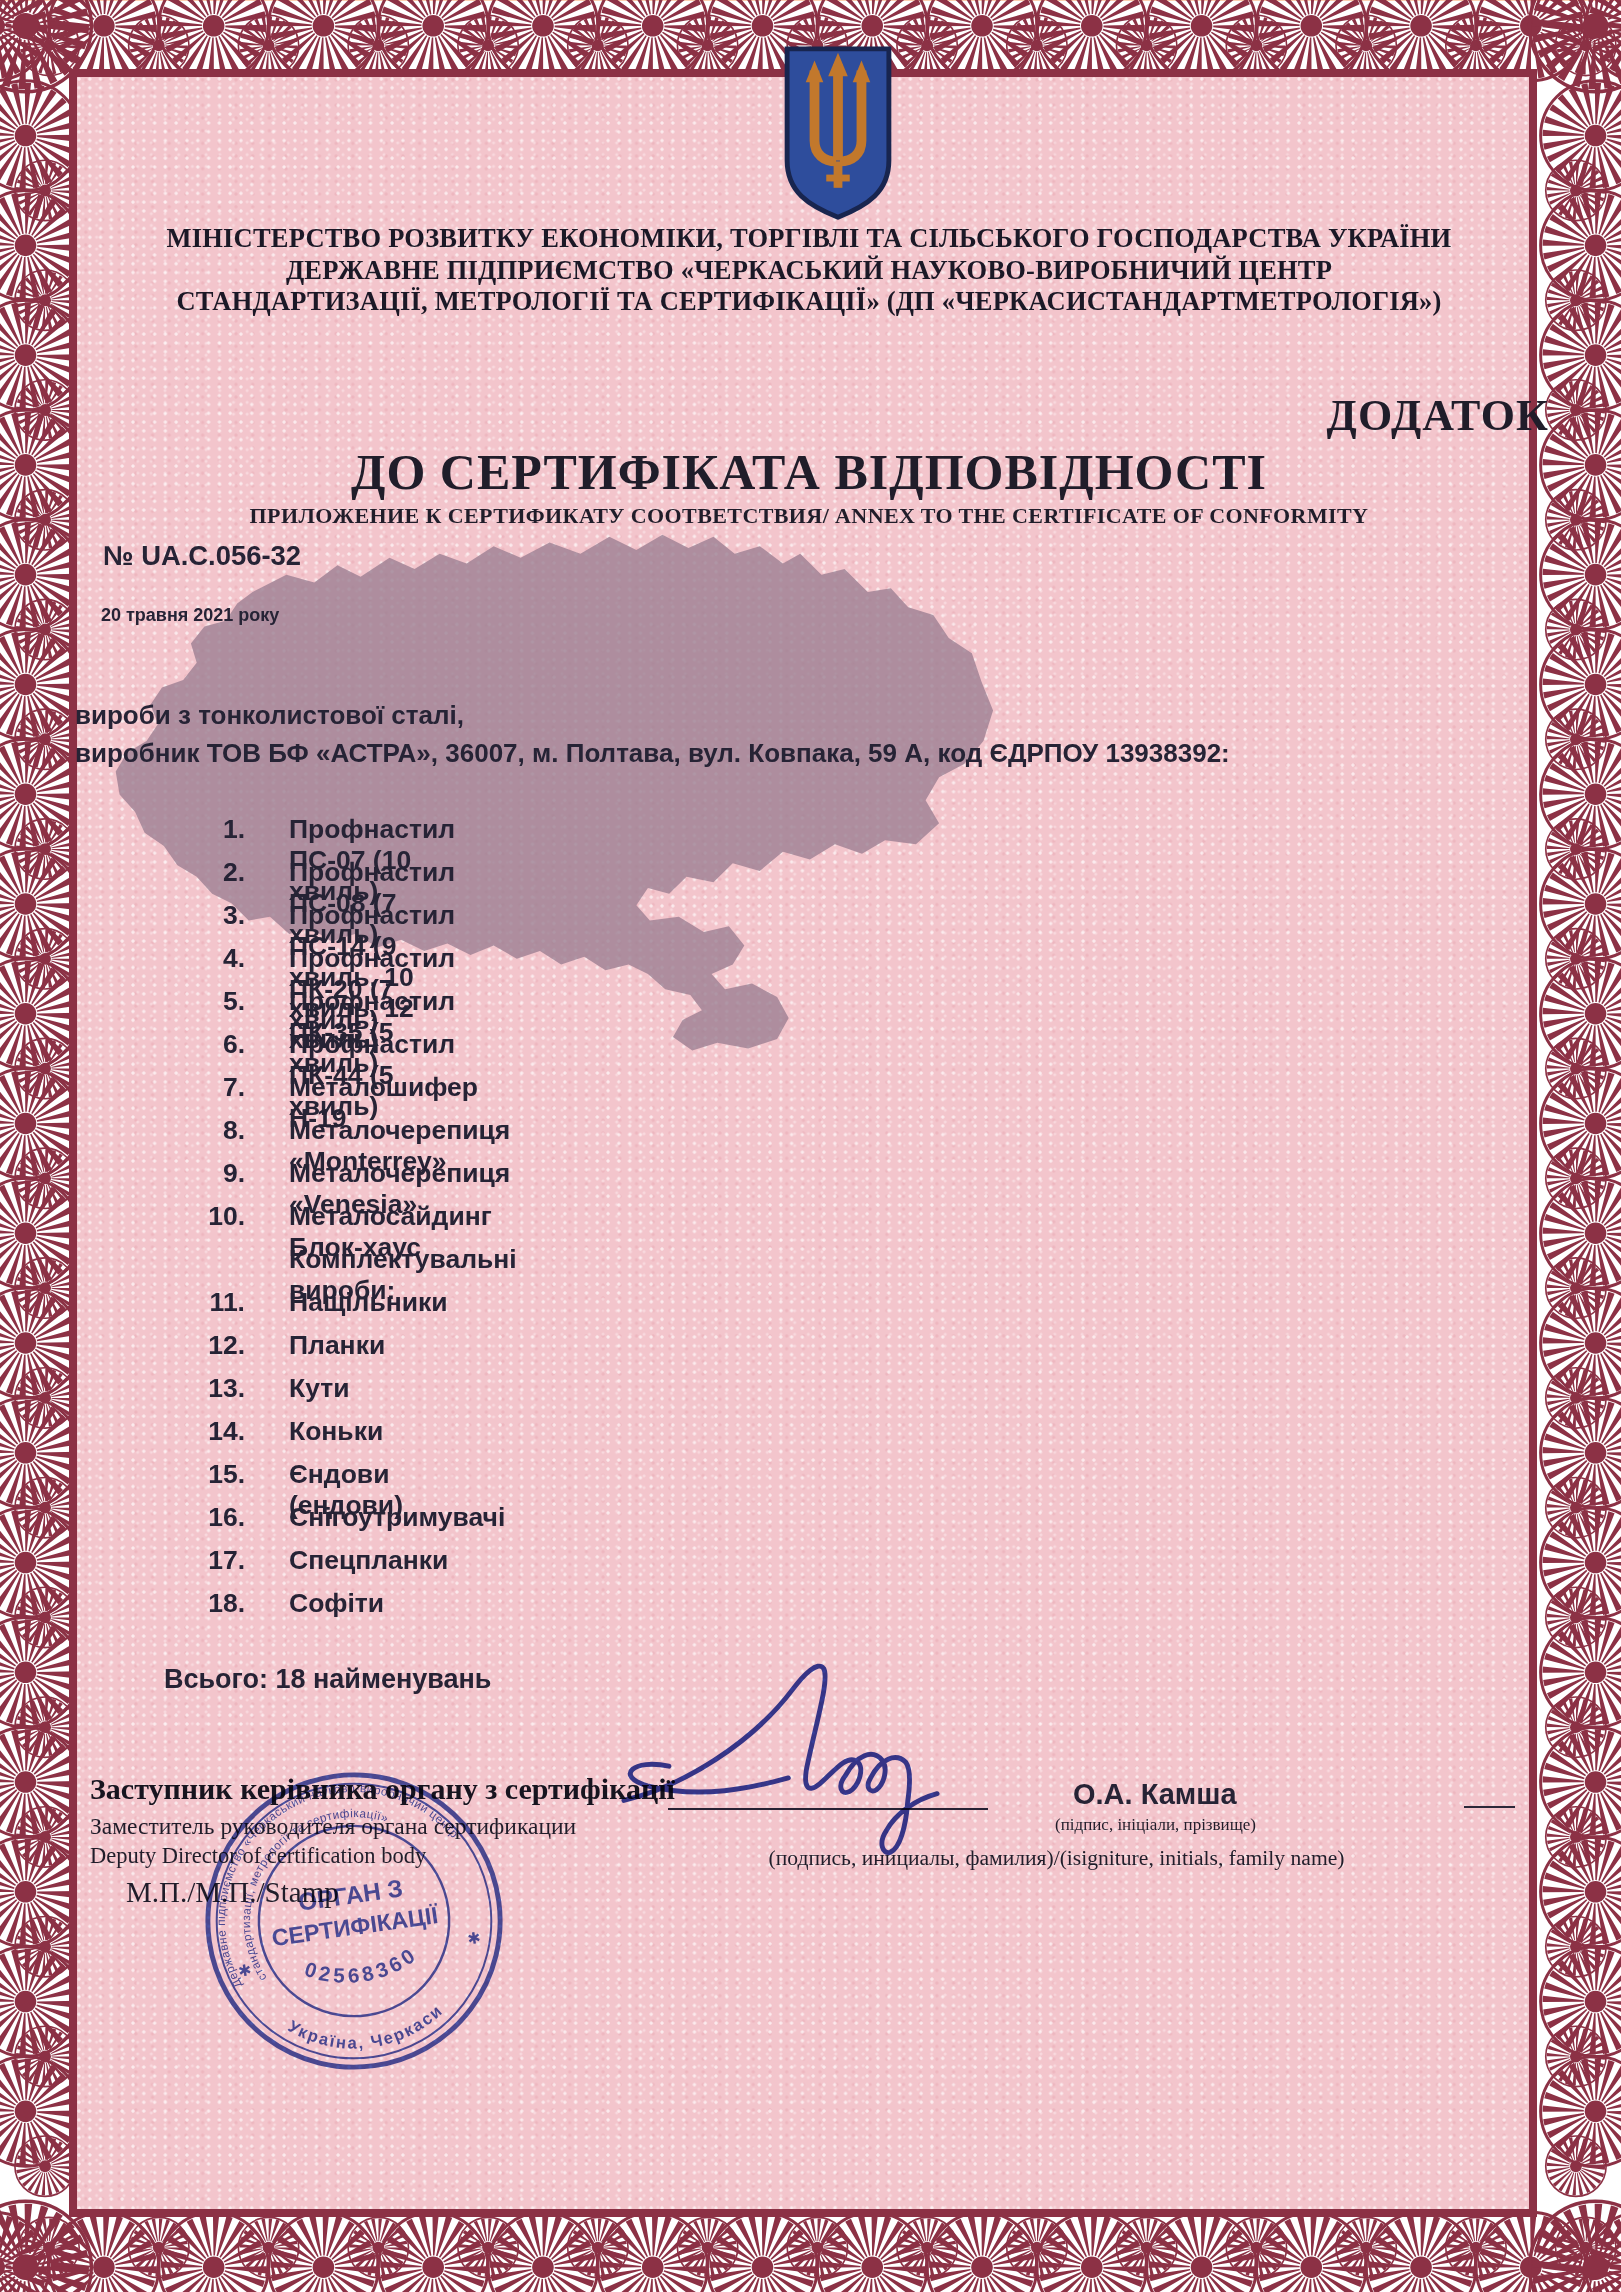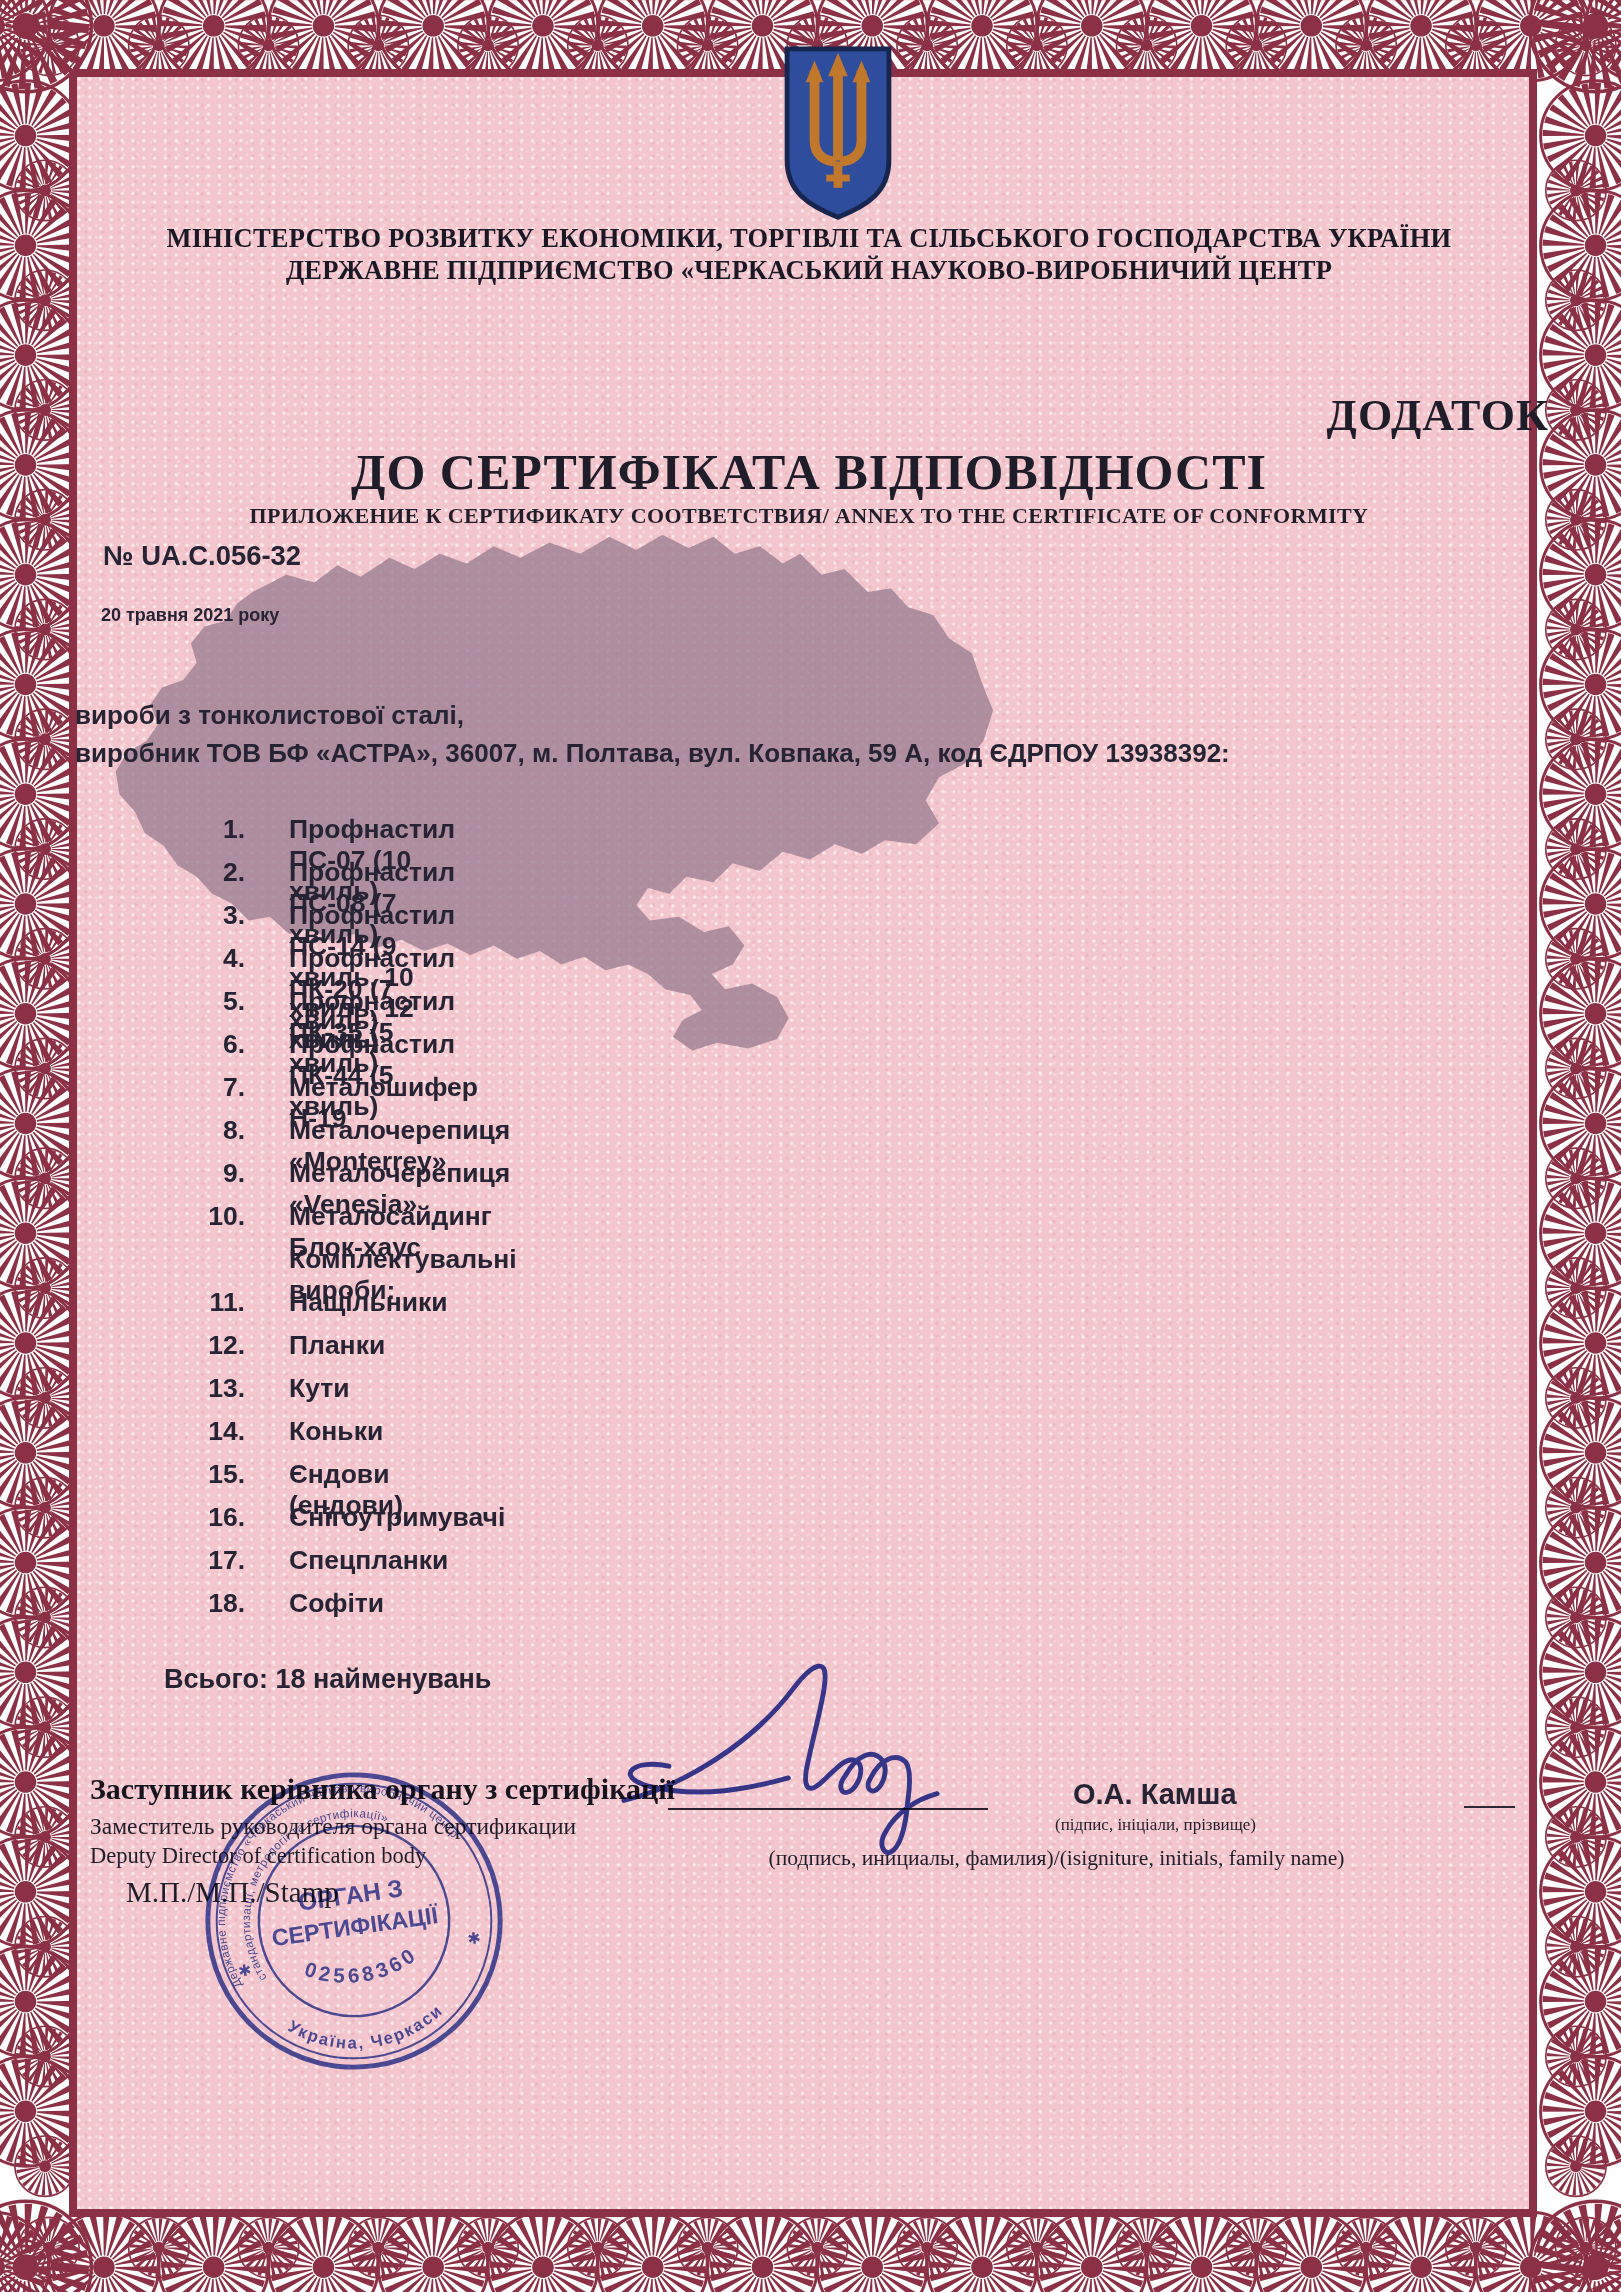--- a/index.html
+++ b/index.html
@@ -1,16 +1,16 @@
 <!DOCTYPE html>
 <html><head>
 <meta charset="utf-8">
 <style>
   html,body{margin:0;padding:0;background:#e8e8e8;}
-  .page{position:relative;width:1621px;height:2293px;background:#fca5a5;overflow:hidden;
+  .page{position:relative;width:1621px;height:2293px;background:#f97316;overflow:hidden;
         font-family:"Liberation Serif","DejaVu Serif",serif;color:#201d2a;}
   .frame-svg{position:absolute;left:0;top:0;z-index:0;}
   
   .content-bg{position:absolute;left:69px;top:69px;width:1468px;height:2148px;
       border:8.8px solid #8c3145;box-sizing:border-box;z-index:1;
       background-color:#f3c5cc;
       background-image:
         radial-gradient(circle at 2px 2px, rgba(255,255,255,.65) 1.2px, transparent 2.1px),
         radial-gradient(circle at 5.9px 6.9px, rgba(255,240,243,.45) 1px, transparent 1.9px),
         radial-gradient(circle at 8.8px 2.9px, rgba(226,152,164,.33) 1px, transparent 2.2px);
@@ -224,20 +224,21 @@
     </g>
     <g fill="#c2782c" stroke="none">
       <path d="M60,10 L50,34 H70 Z"></path>
       <path d="M36,18 L27,40 H45 Z"></path>
       <path d="M84,18 L75,40 H93 Z"></path>
     </g>
   </svg>
 
   <div class="txt hdr" style="top:223px;">МІНІСТЕРСТВО РОЗВИТКУ ЕКОНОМІКИ, ТОРГІВЛІ ТА СІЛЬСЬКОГО ГОСПОДАРСТВА УКРАЇНИ</div>
   <div class="txt hdr" style="top:255px;">ДЕРЖАВНЕ ПІДПРИЄМСТВО «ЧЕРКАСЬКИЙ НАУКОВО-ВИРОБНИЧИЙ ЦЕНТР</div>
+  <div class="txt hdr" style="top:286px;">СТАНДАРТИЗАЦІЇ, МЕТРОЛОГІЇ ТА СЕРТИФІКАЦІЇ» (ДП «ЧЕРКАСИСТАНДАРТМЕТРОЛОГІЯ»)</div>
 
   <div class="txt title1">ДОДАТОК</div>
   <div class="txt title2">ДО СЕРТИФІКАТА ВІДПОВІДНОСТІ</div>
   <div class="txt subtitle">ПРИЛОЖЕНИЕ К СЕРТИФИКАТУ СООТВЕТСТВИЯ/ ANNEX TO THE CERTIFICATE OF CONFORMITY</div>
 
   <div class="txt sans cert-no">№ UA.C.056-32</div>
   <div class="txt sans cert-date">20 травня 2021 року</div>
 
   <div class="txt sans intro1">вироби з тонколистової сталі,</div>
   <div class="txt sans intro2">виробник ТОВ БФ «АСТРА», 36007, м. Полтава, вул. Ковпака, 59 А, код ЄДРПОУ 13938392:</div>

